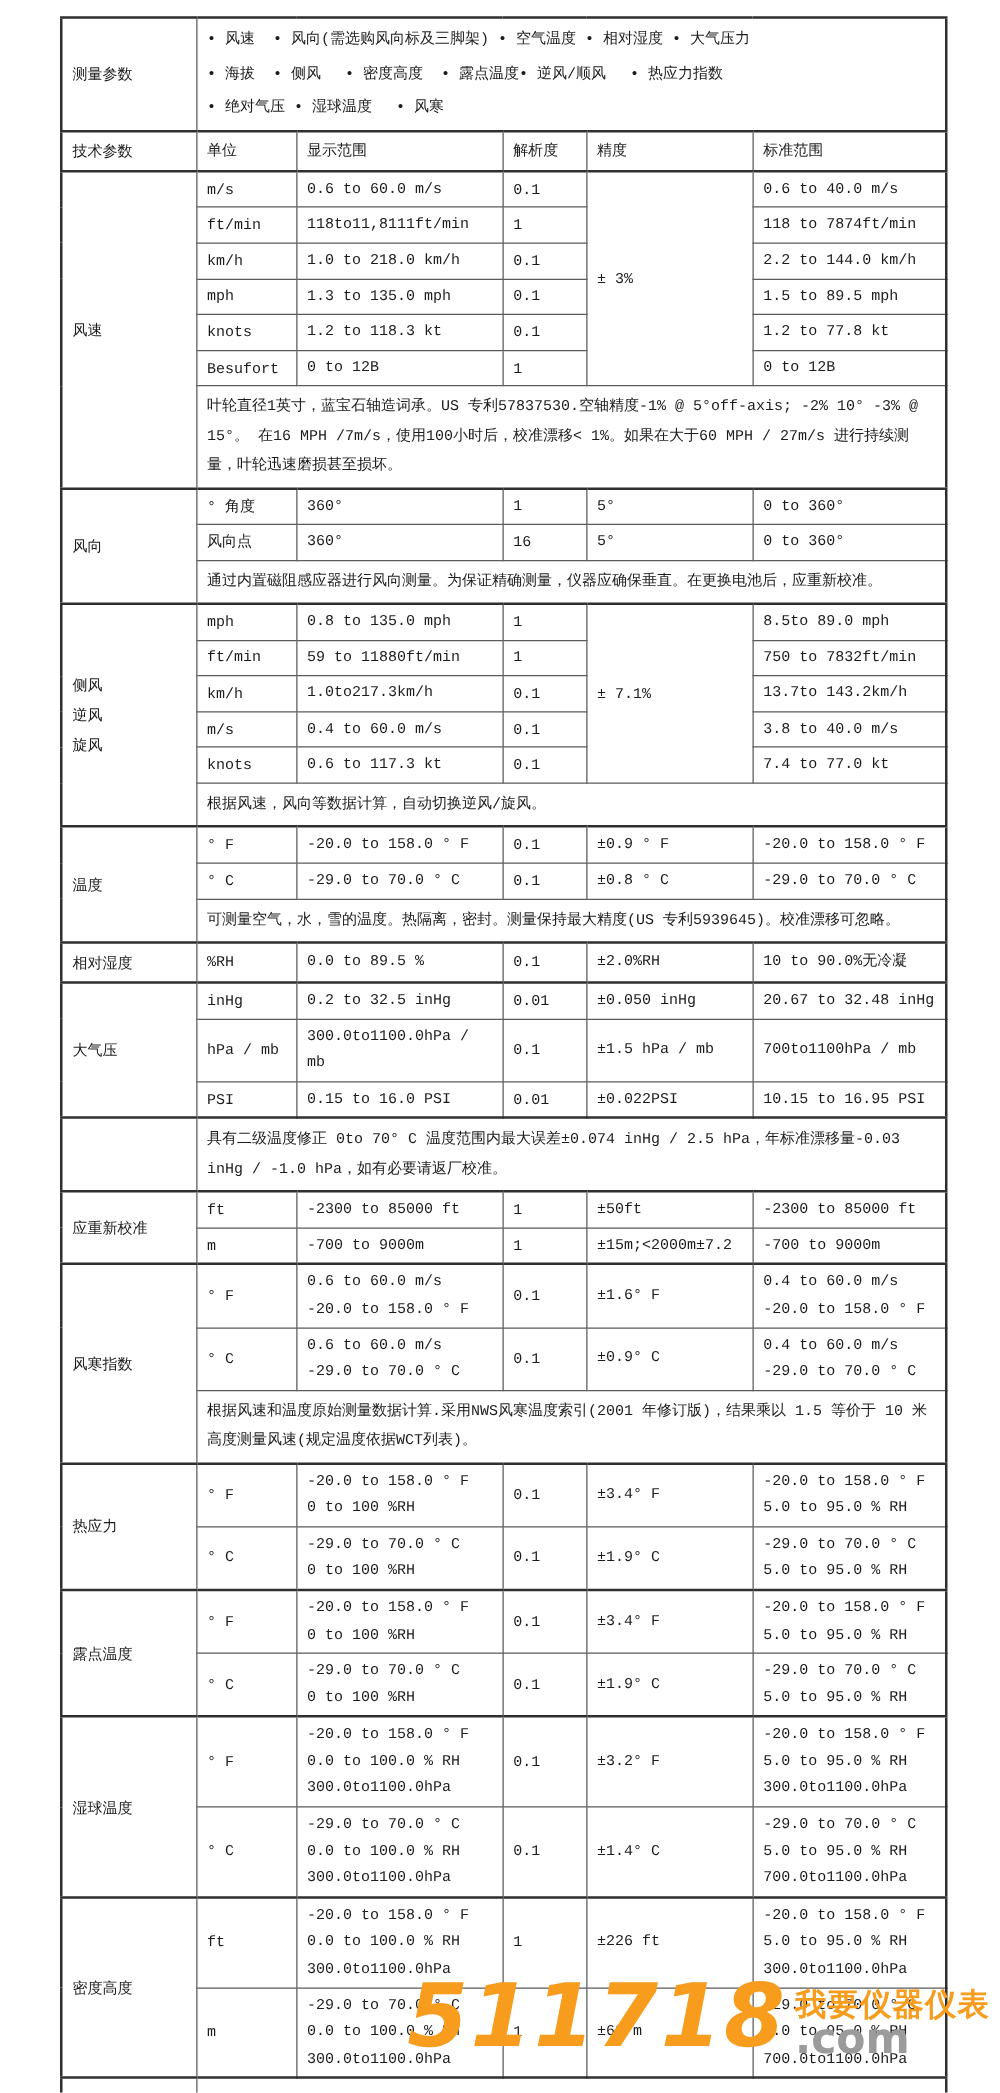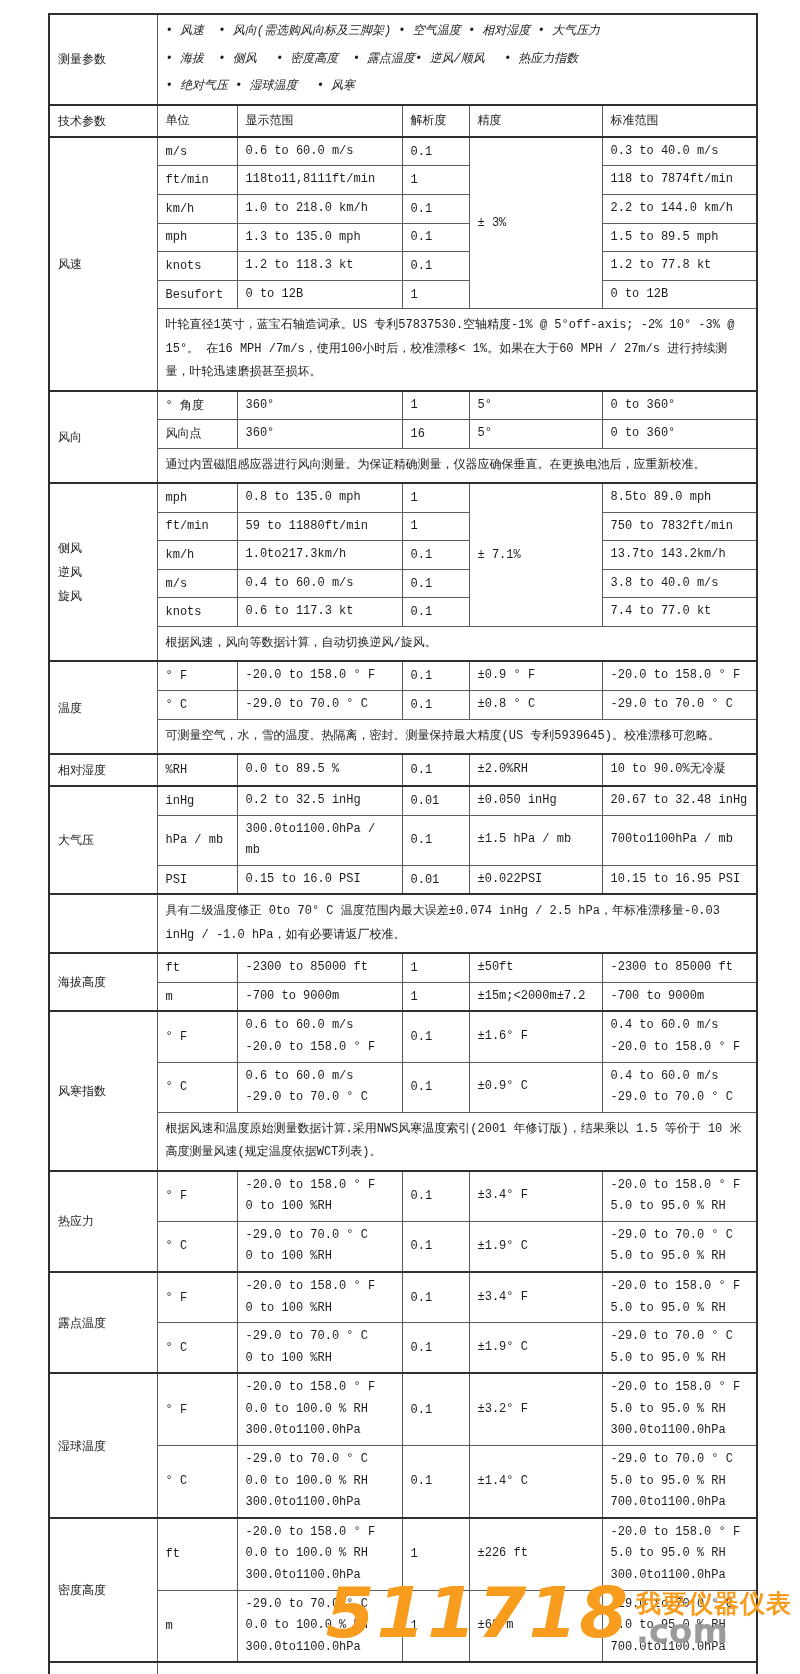--- a/index.html
+++ b/index.html
@@ -16,21 +16,21 @@
     border:1px solid #5a5b5e;
     padding:3px 8px;
     font-size:12px;font-weight:normal;text-align:left;vertical-align:middle;
     font-family:"Liberation Mono","DejaVu Sans",monospace;
     color:#1c1c1c;word-wrap:break-word;
   }
   th.label{font-family:"DejaVu Sans",sans-serif;white-space:pre-line;line-height:2.0;}
   tr.section-start>th,tr.section-start>td{border-top:2px solid #2f2f31;}
   .pre{white-space:pre-line;line-height:1.8;}
   .note{line-height:1.95;padding-top:5px;padding-bottom:5px;}
-  .mline{white-space:pre-wrap;line-height:2.3;font-style:italic;}
+  .mline{white-space:pre-wrap;line-height:2.3;}
   thead th{height:24px;}
   .hdr th{font-family:"DejaVu Sans",sans-serif;}
   tr.simple>th,tr.simple>td{padding-top:7px;padding-bottom:7px;}
   
   .watermark{
     position:absolute;right:8px;top:1580px;
     display:flex;align-items:flex-end;gap:6px;
     font-family:"DejaVu Sans",sans-serif;user-select:none;
   }
   .wm-num{
@@ -71,21 +71,21 @@
       <th>标准范围</th>
     </tr>
   </thead>
   <tbody>
       <tr class="section-start">
         <th class="label" rowspan="7">风速</th>
         <td>m/s</td>
         <td class="pre">0.6 to 60.0 m/s</td>
         <td>0.1</td>
         <td rowspan="6">± 3%</td>
-        <td class="pre">0.3 to 40.0 m/s</td>
+        <td class="pre">0.6 to 40.0 m/s</td>
       </tr>
       <tr>
         <td>ft/min</td>
         <td class="pre">118to11,8111ft/min</td>
         <td>1</td>
         <td class="pre">118 to 7874ft/min</td>
       </tr>
       <tr>
         <td>km/h</td>
         <td class="pre">1.0 to 218.0 km/h</td>
@@ -215,21 +215,21 @@
         <td class="pre">0.15 to 16.0 PSI</td>
         <td>0.01</td>
         <td class="pre">±0.022PSI</td>
         <td class="pre">10.15 to 16.95 PSI</td>
       </tr>
       <tr class="section-start">
         <th class="label"></th>
         <td class="note" colspan="5">具有二级温度修正 0to 70° C 温度范围内最大误差±0.074 inHg / 2.5 hPa，年标准漂移量-0.03 inHg / -1.0 hPa，如有必要请返厂校准。</td>
       </tr>
       <tr class="section-start">
-        <th class="label" rowspan="2">海拔高度</th>
+        <th class="label" rowspan="2">应重新校准</th>
         <td>ft</td>
         <td class="pre">-2300 to 85000 ft</td>
         <td>1</td>
         <td class="pre">±50ft</td>
         <td class="pre">-2300 to 85000 ft</td>
       </tr>
       <tr>
         <td>m</td>
         <td class="pre">-700 to 9000m</td>
         <td>1</td>

